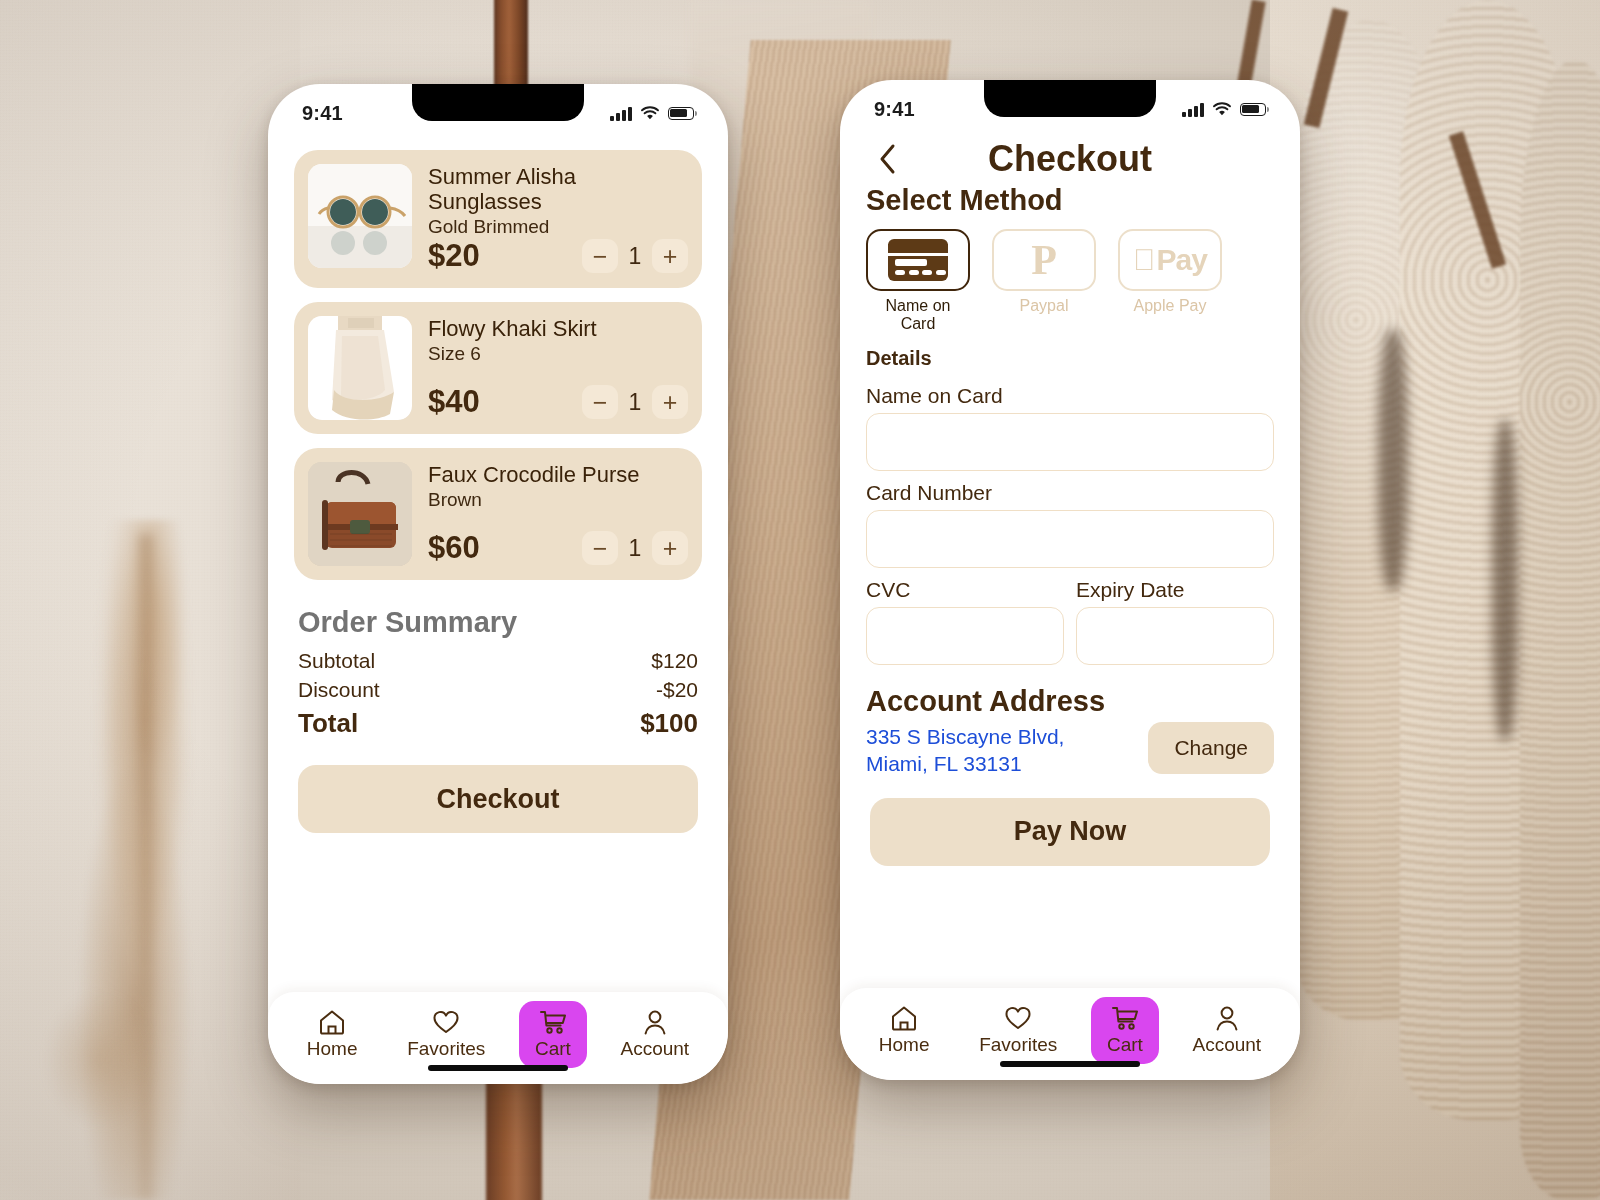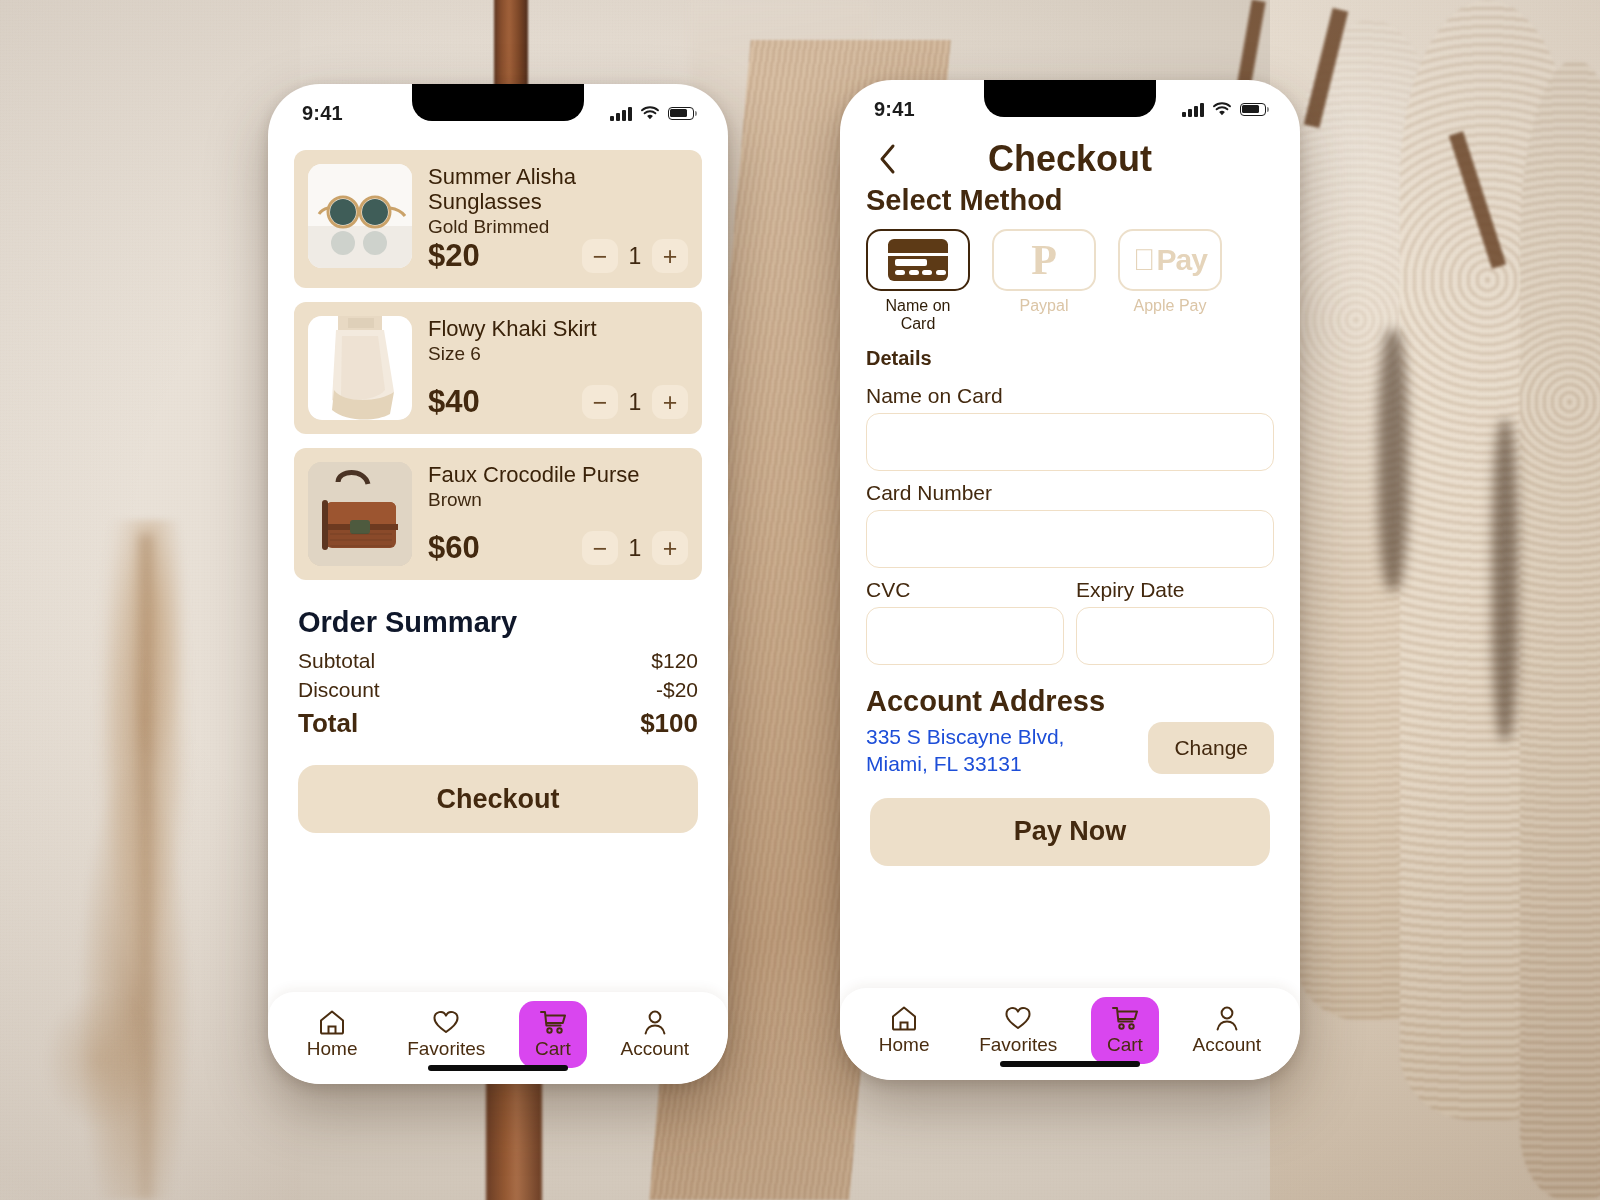--- a/index.html
+++ b/index.html
@@ -162,21 +162,21 @@
   .backbtn svg { display:block; }
   .apptitle {
     position:absolute; left:0; right:0; text-align:center;
     font-size:36px; font-weight:bold; color:#43290f; pointer-events:none;
   }
 
   .scrollpane { padding:0 26px; }
 
   
   .item {
-    background:#eddfc9; border-radius:12px; margin-top:14px;
+    background:#eddfc9; border-radius:24px; margin-top:14px;
     display:flex; padding:14px; gap:16px; align-items:stretch;
   }
   .item-thumb {
     width:104px; height:104px; border-radius:14px; flex:none;
     overflow:hidden; position:relative; background:#fff;
   }
   .item-body { flex:1; display:flex; flex-direction:column; }
   .item-name { font-size:22px; color:#3a2209; line-height:1.14; }
   .item-variant { font-size:19px; color:#3f2810; margin-top:2px; }
   .item-bottom { margin-top:auto; display:flex; align-items:center; justify-content:space-between; }
@@ -184,21 +184,21 @@
   .stepper { display:flex; align-items:center; gap:9px; }
   .stepbtn {
     width:36px; height:34px; border-radius:11px; background:#f4e8d6;
     display:flex; align-items:center; justify-content:center;
     font-size:25px; color:#6a4a28; cursor:pointer; line-height:1;
   }
   .qty { font-size:23px; color:#3f2810; min-width:16px; text-align:center; }
 
   
   .summary { padding:26px 30px 0 30px; }
-  .summary h2 { font-size:29px; font-weight:bold; color:#0f172a; margin-bottom:10px; }
+  .summary h2 { font-size:29px; font-weight:bold; color:#737373; margin-bottom:10px; }
   .sumrow { display:flex; justify-content:space-between; font-size:21px; color:#43290f; margin:5px 0;gap:10px; }
   .sumrow.total { font-weight:bold; font-size:26px; margin-top:6px; }
 
   .cta {
     margin:26px 30px 0 30px; height:68px; border-radius:18px;
     background:#eddfc9; display:flex; align-items:center; justify-content:center;
     font-size:27px; font-weight:bold; color:#43290f; cursor:pointer;
   }
 
   

